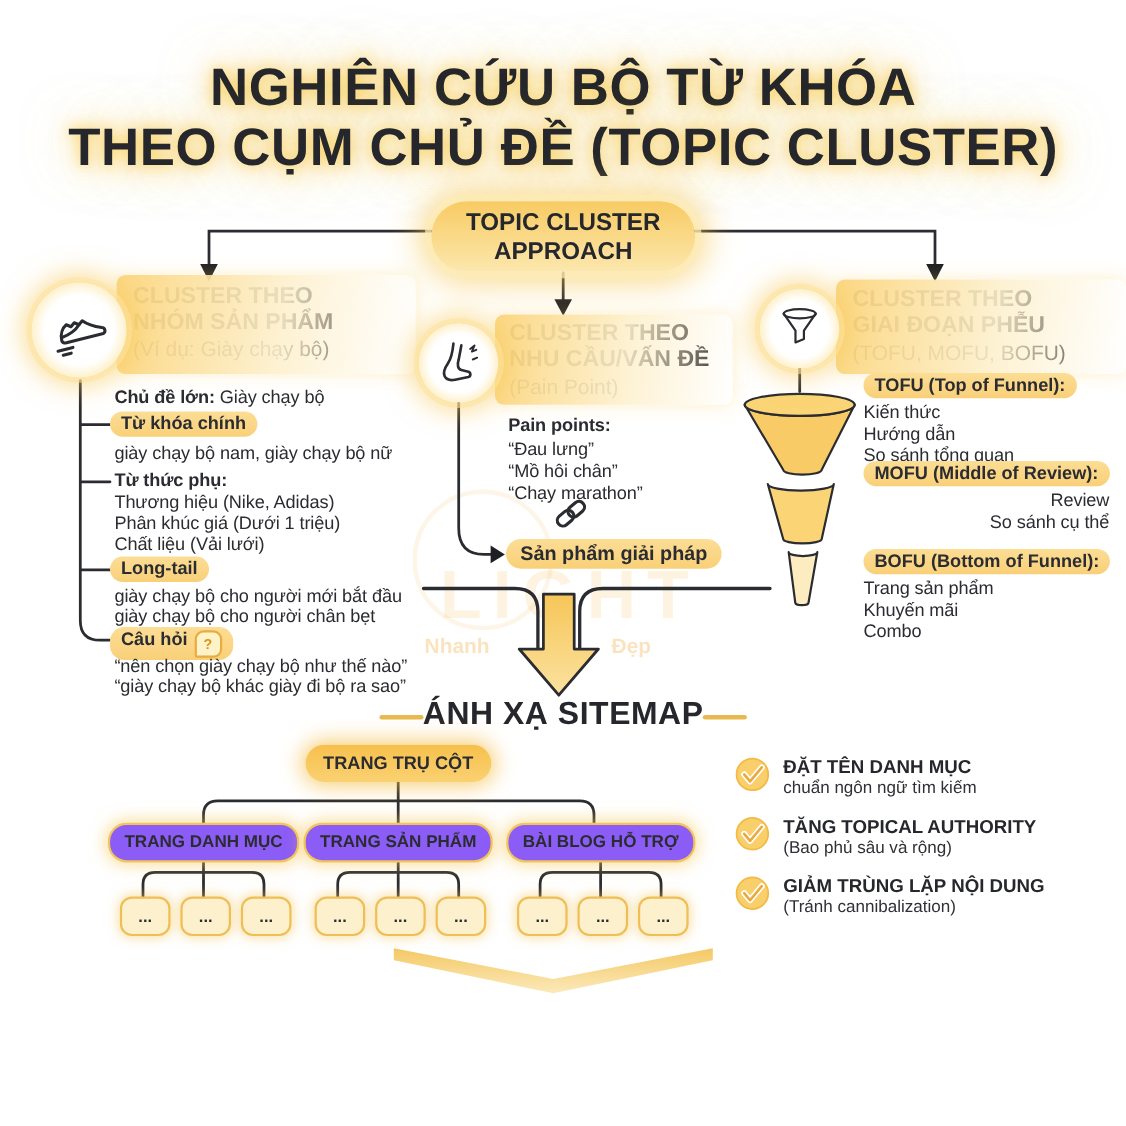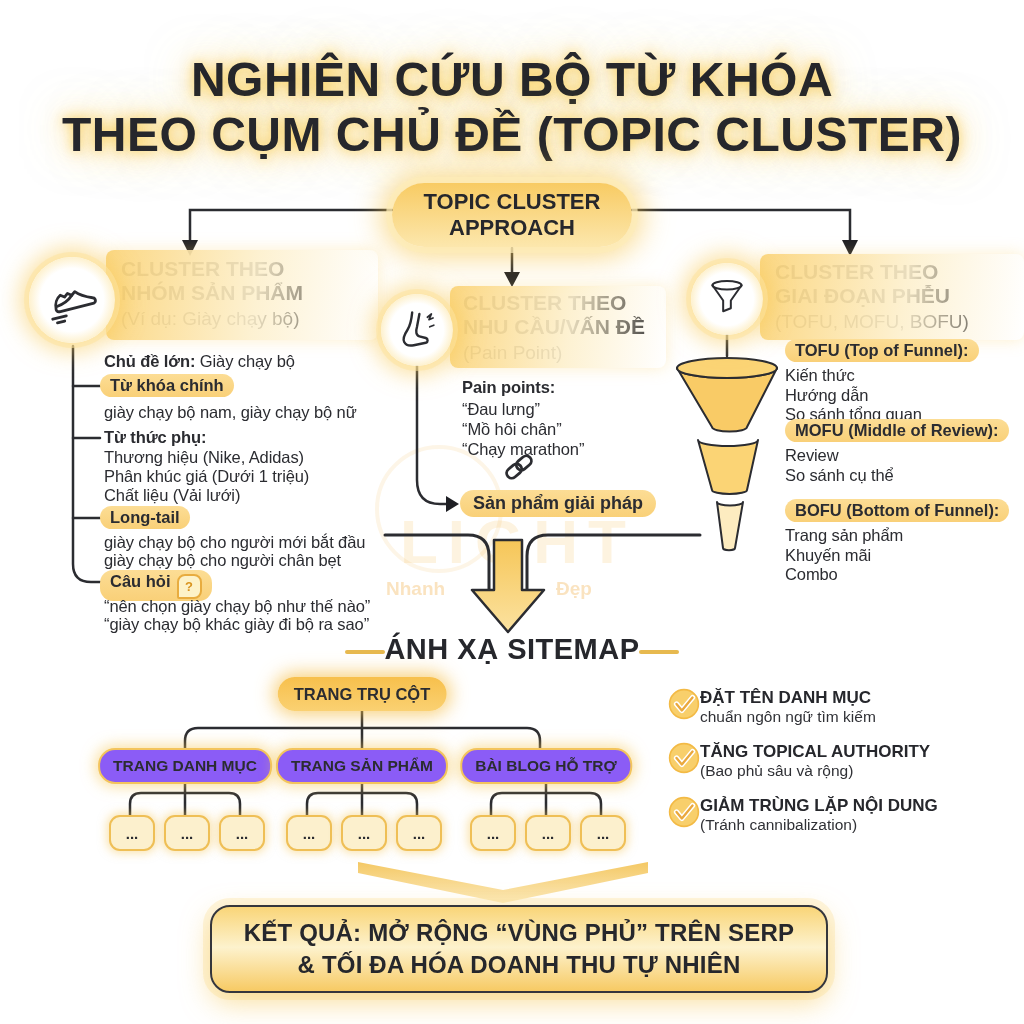--- a/index.html
+++ b/index.html
@@ -36,21 +36,21 @@
   .dash{height:4px;border-radius:2px;background:#e7b94f;z-index:2;}
   .tree-root{height:34px;border-radius:17px;background:linear-gradient(180deg,#f7c04c,#fad172);
     display:flex;align-items:center;justify-content:center;padding:0 16px;font-size:16.5px;font-weight:800;
     color:#2b2c31;box-shadow:0 0 18px 4px rgba(245,190,70,.7);transform:translateX(-50%);z-index:3;white-space:nowrap;}
   .tree-child{height:32px;border-radius:17px;background:#8b5cf6;border:2px solid #f3c45c;
     display:flex;align-items:center;justify-content:center;padding:0 13px;font-size:15.5px;font-weight:800;
     color:#2b2c31;box-shadow:0 0 14px 3px rgba(246,200,90,.55);transform:translateX(-50%);z-index:3;white-space:nowrap;}
   .leaf{width:42px;height:32px;border-radius:11px;background:#fcf0cd;border:2px solid #efbf56;
     display:flex;align-items:center;justify-content:center;font-weight:800;font-size:15px;color:#2b2c31;
     box-shadow:0 0 10px 2px rgba(246,200,90,.5);z-index:3;}
-  .check-item{display:flex;align-items:flex-start;z-index:3;}
+  .check-item{display:flex;gap:12px;align-items:flex-start;z-index:3;}
   .check-title{font-size:17px;font-weight:800;color:#26272c;white-space:nowrap;}
   .check-sub{font-size:15.5px;color:#303136;white-space:nowrap;}
   
   .banner{left:210px;top:905px;width:614px;height:84px;border-radius:20px;border:2.5px solid #35363c;
     background:linear-gradient(180deg,#f9d578 0%,#fdf2cd 48%,#f7ca64 100%);
     box-shadow:0 10px 28px rgba(246,198,82,.55),0 0 0 7px rgba(252,232,178,.4);
     display:flex;flex-direction:column;align-items:center;justify-content:center;z-index:3;}
   .banner-line{font-size:24px;font-weight:800;color:#26272c;line-height:1.35;letter-spacing:.2px;}
   
   .wm-brand{font-size:62px;font-weight:800;letter-spacing:10px;color:rgba(244,180,60,.16);z-index:1;}
@@ -216,21 +216,21 @@
   <div class="abs" style="left:785px;top:339px;z-index:3;">
     <span class="hl">TOFU (Top of Funnel):</span>
     <div class="body-txt" style="margin-top:4px;line-height:19.5px;">
       <div>Kiến thức</div>
       <div>Hướng dẫn</div>
       <div>So sánh tổng quan</div>
     </div>
   </div>
   <div class="abs" style="left:785px;top:419px;z-index:3;">
     <span class="hl">MOFU (Middle of Review):</span>
-    <div class="body-txt" style="margin-top:4px;line-height:19.5px;">
+    <div class="body-txt" style="margin-top:4px;line-height:19.5px;text-align:right;">
       <div>Review</div>
       <div>So sánh cụ thể</div>
     </div>
   </div>
   <div class="abs ctr map-heading" style="top:633px;z-index:3;">ÁNH XẠ SITEMAP</div>
 
   <div class="abs" style="left:785px;top:499px;z-index:3;">
     <span class="hl">BOFU (Bottom of Funnel):</span>
     <div class="body-txt" style="margin-top:4px;line-height:19.5px;">
       <div>Trang sản phẩm</div>
@@ -283,18 +283,14 @@
       <circle cx="15" cy="15" r="13.5" fill="#f8cf6b" stroke="#f3ba45" stroke-width="1.5"></circle>
       <path d="M8 15 L13 21 L23 9" fill="none" stroke="#fff" stroke-width="5" stroke-linecap="round" stroke-linejoin="round"></path>
       <path d="M8 15 L13 21 L23 9" fill="none" stroke="#eaa83d" stroke-width="2.2" stroke-linecap="round" stroke-linejoin="round"></path>
     </svg>
     <div>
       <div class="check-title">GIẢM TRÙNG LẶP NỘI DUNG</div>
       <div class="check-sub">(Tránh cannibalization)</div>
     </div>
   </div>
 
-  <div class="abs banner">
-    <div class="banner-line">KẾT QUẢ: MỞ RỘNG “VÙNG PHỦ” TRÊN SERP</div>
-    <div class="banner-line">&amp; TỐI ĐA HÓA DOANH THU TỰ NHIÊN</div>
-  </div>
 
 </div>
 
 </body></html>

